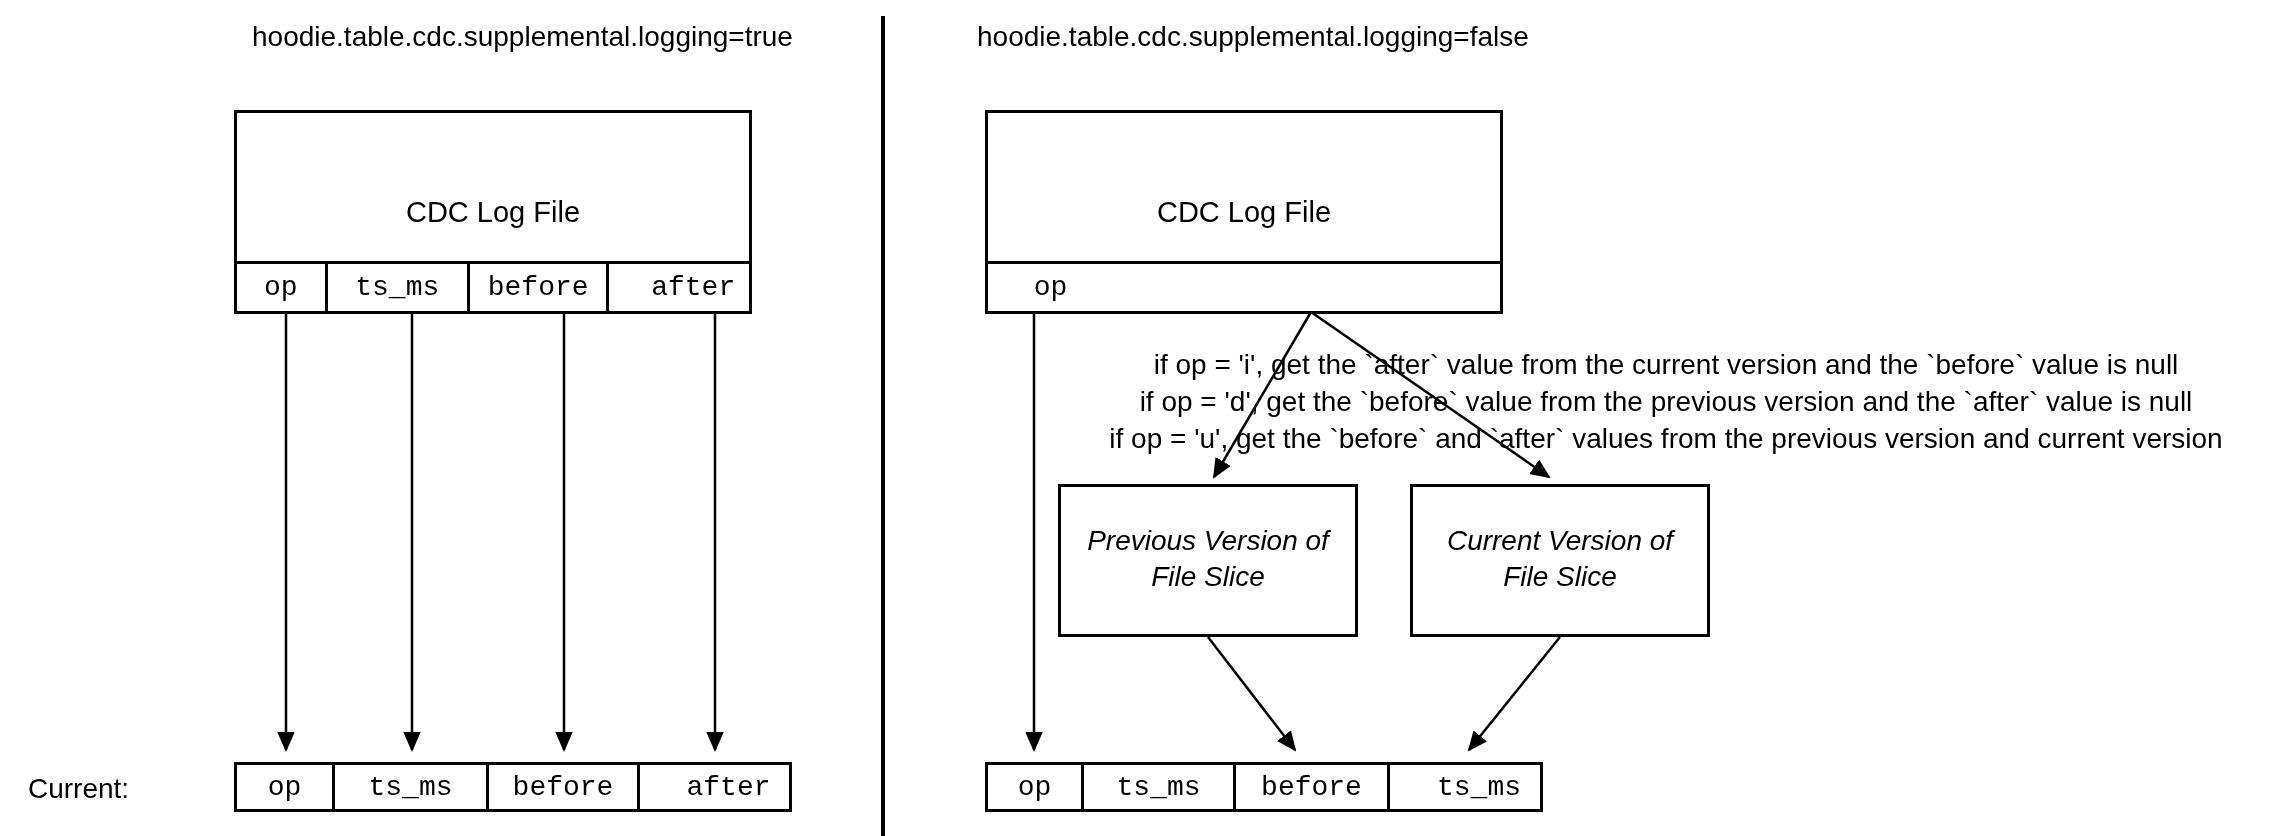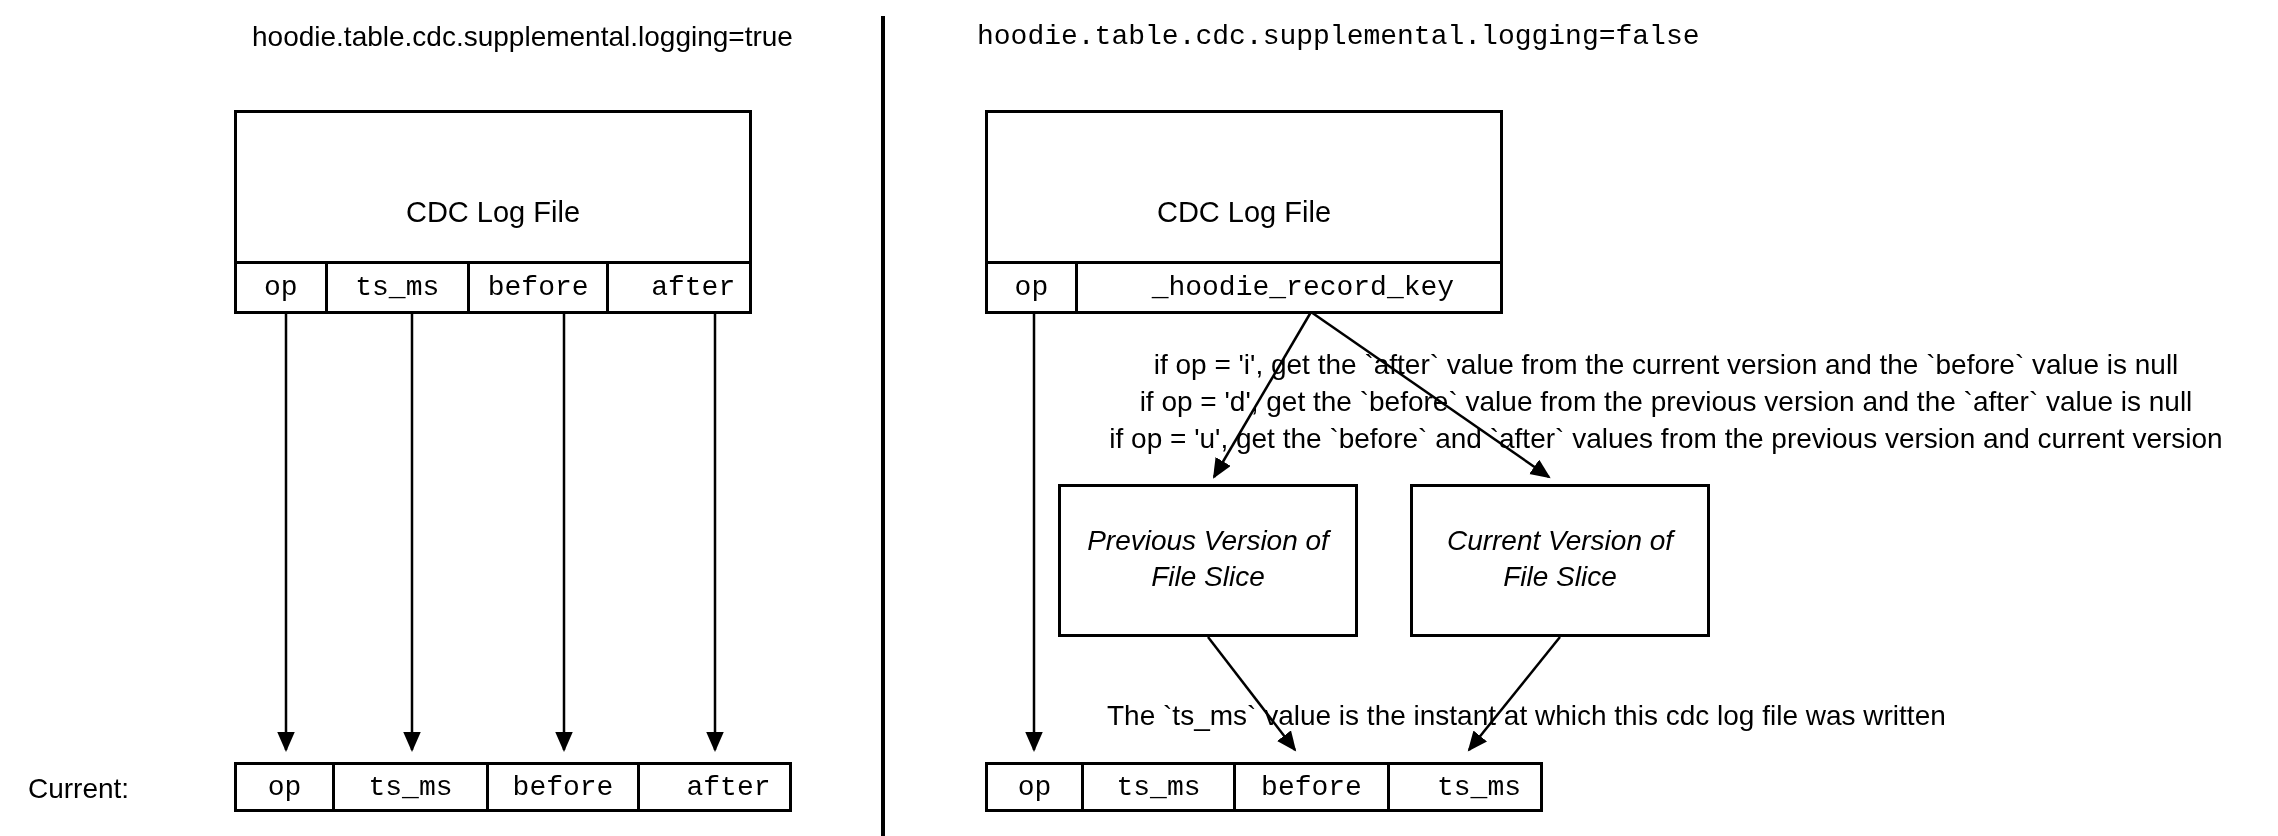--- a/index.html
+++ b/index.html
@@ -153,47 +153,45 @@
 
   <div class="abs txt" style="left:28px; top:772px;">Current:</div>
 
   <div class="out-row" style="left:234px;">
     <div class="cell lw1">op</div>
     <div class="cell lw2">ts_ms</div>
     <div class="cell lw3">before</div>
     <div class="cell lw4">after</div>
   </div>
 
-  <div class="abs txt" style="left:977px; top:20px;font-family:Liberation Mono, monospace;">hoodie.table.cdc.supplemental.logging=false</div>
+  <div class="abs txt" style="left:977px; top:20px;">hoodie.table.cdc.supplemental.logging=false</div>
 
   <div class="box cdc-box" style="left:985px;">
     <div class="box-title">CDC Log File</div>
     <div class="cells-row">
       <div class="cell rw1">op</div>
-      <div class="cell rw2">_hoodie_record_key</div>
     </div>
   </div>
 
   <div class="rules">
     <div>if op = 'i', get the `after` value from the current version and the `before` value is null</div>
     <div>if op = 'd', get the `before` value from the previous version  and the `after` value is null</div>
     <div>if op = 'u', get the `before` and `after` values from the previous version and current version</div>
   </div>
 
   <div class="slice-box" style="left:1058px;">
     <div>Previous Version of</div>
     <div>File Slice</div>
   </div>
 
   <div class="slice-box" style="left:1410px;">
     <div>Current Version of</div>
     <div>File Slice</div>
   </div>
 
-  <div class="abs txt" style="left:1107px; top:699px;">The `ts_ms` value is the instant at which this cdc log file was written</div>
 
   <div class="out-row" style="left:985px;">
     <div class="cell ow1">op</div>
     <div class="cell ow2">ts_ms</div>
     <div class="cell ow3">before</div>
     <div class="cell ow4">ts_ms</div>
   </div>
 
 </div>
 

